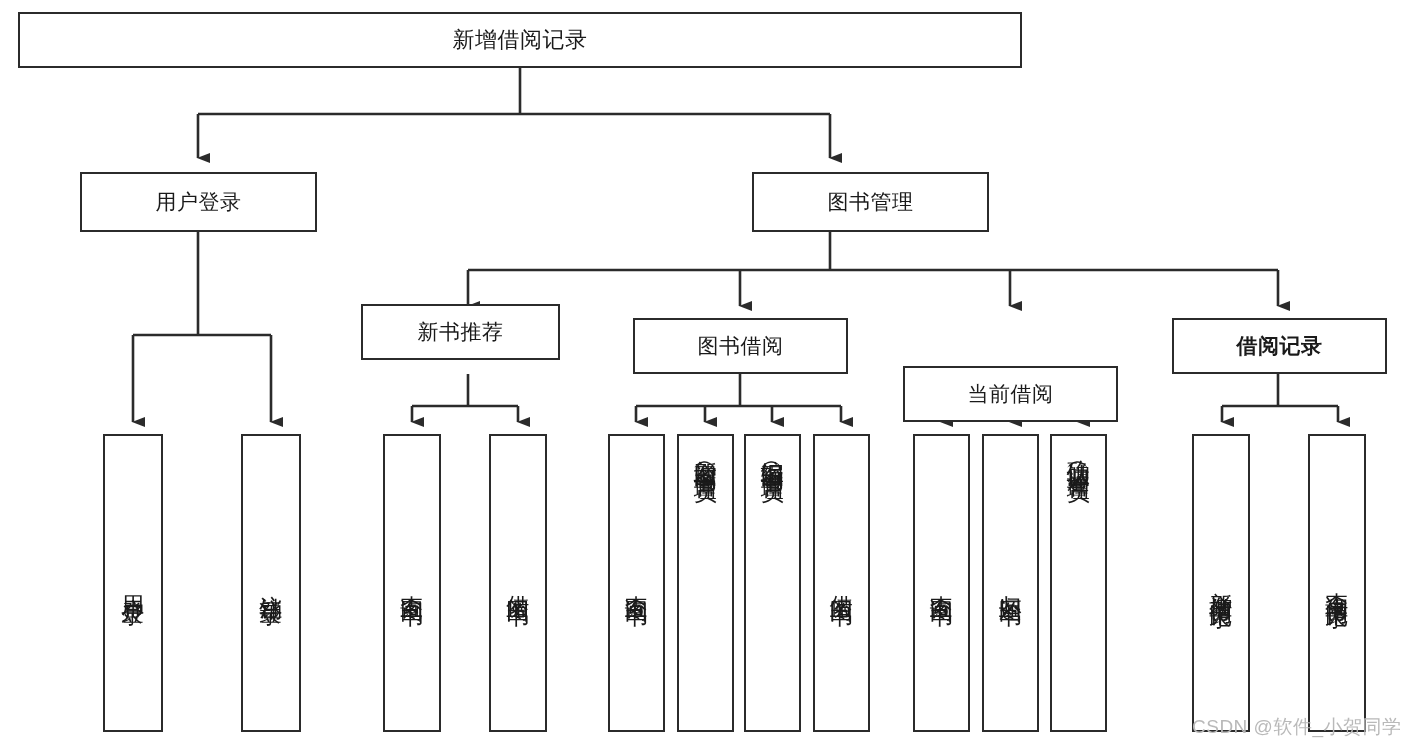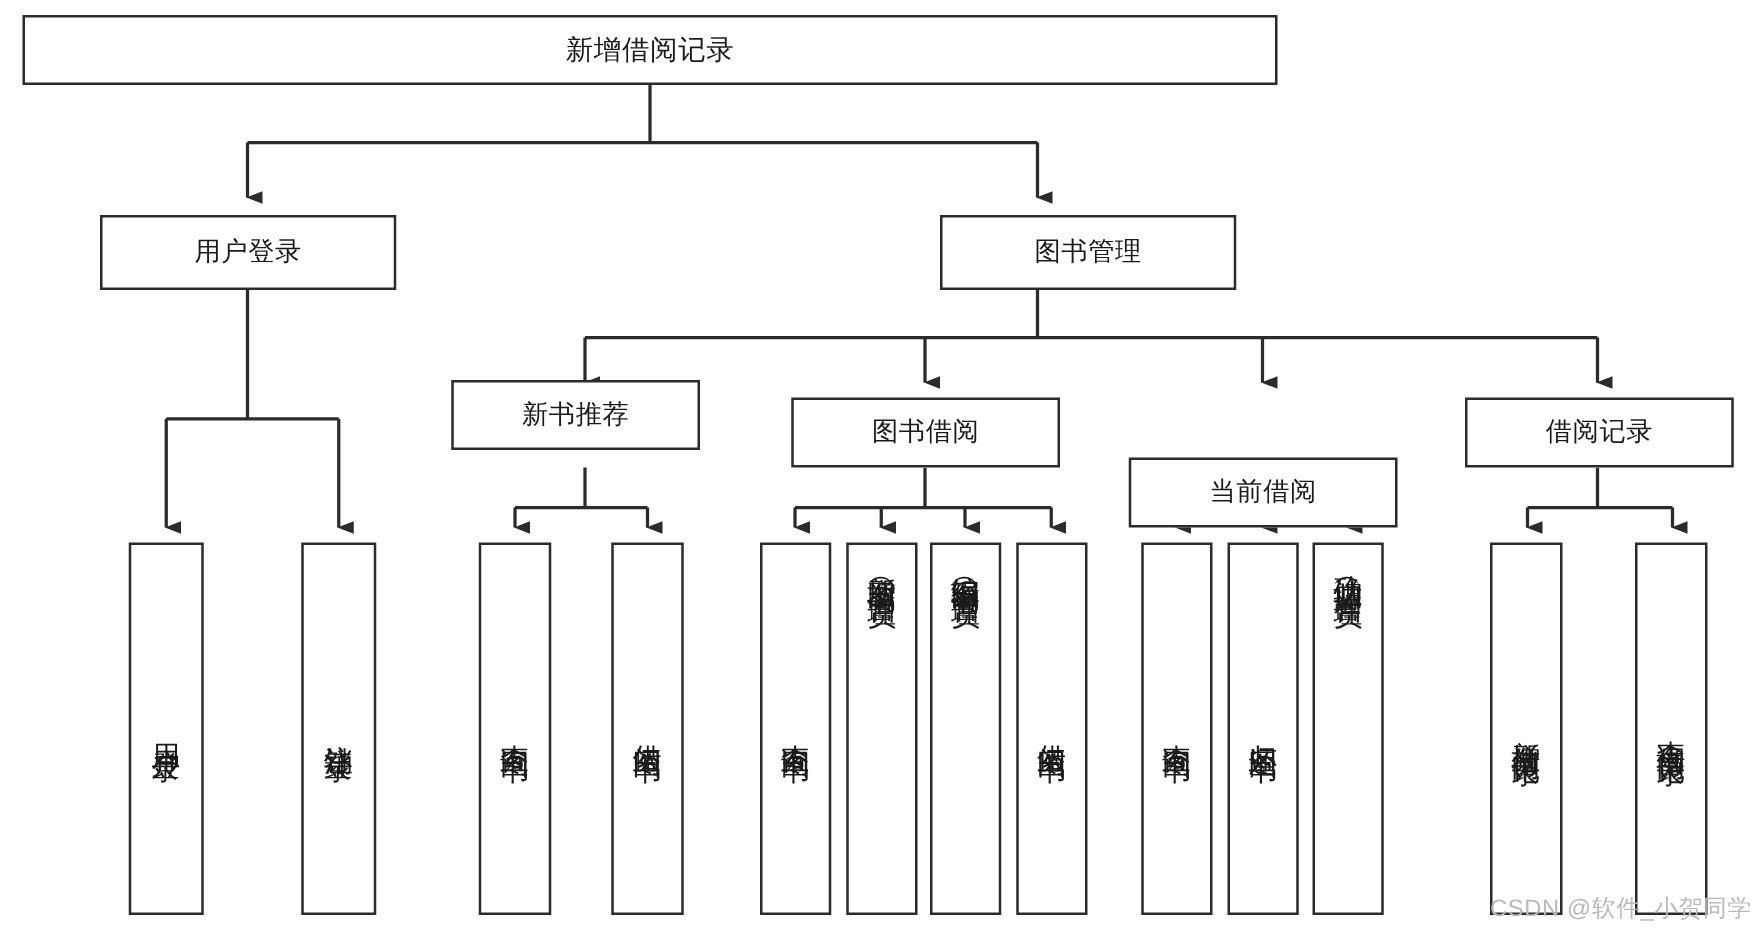--- a/index.html
+++ b/index.html
@@ -149,21 +149,21 @@
   </div>
 
   <div class="node horiz" style="left:633px; top:318px; width:215px; height:56px;">
     <span class="node-label">图书借阅</span>
   </div>
 
   <div class="node horiz" style="left:903px; top:318px; width:215px; height:56px;margin-top:48px;">
     <span class="node-label">当前借阅</span>
   </div>
 
-  <div class="node horiz" style="left:1172px; top:318px; width:215px; height:56px;">
+  <div class="node horiz" style="left:1172px; top:318px; width:215px; height:56px;font-weight:bold;">
     <span class="node-label">借阅记录</span>
   </div>
 
   <div class="node vert centered" style="left:103px; top:434px; width:60px; height:298px;">
     <span class="node-label">用户登录</span>
   </div>
 
   <div class="node vert centered" style="left:241px; top:434px; width:60px; height:298px;">
     <span class="node-label">注销登录</span>
   </div>

